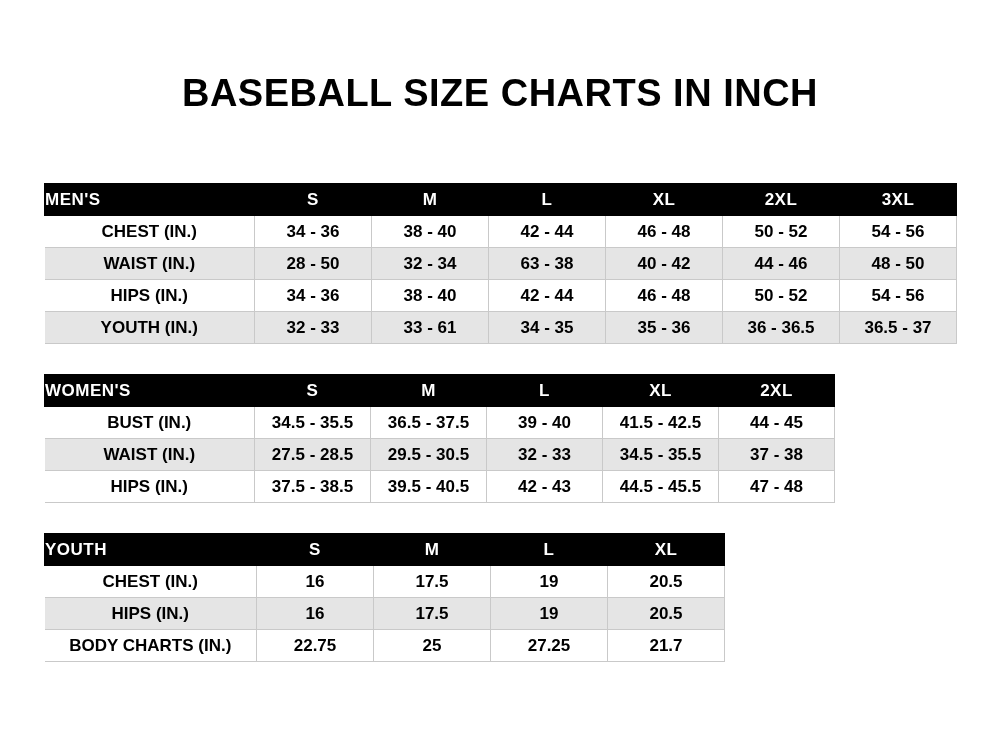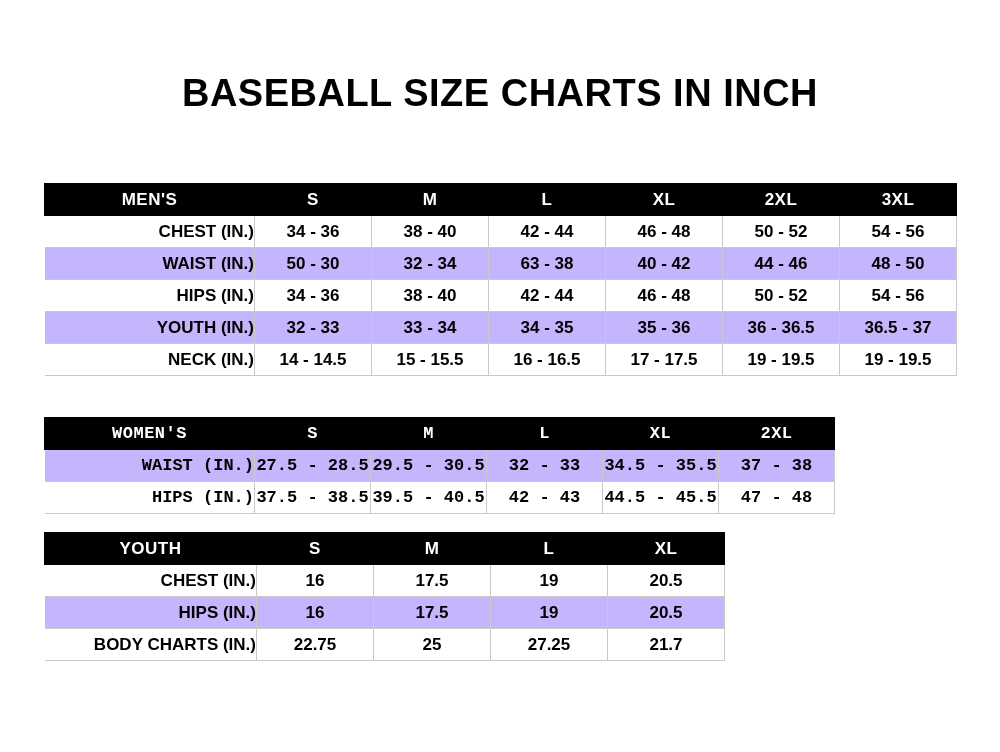--- a/index.html
+++ b/index.html
@@ -51,40 +51,40 @@
     overflow: hidden;
     background: #ffffff;
   }
   table.size-table thead th {
     background: #000000;
     color: #ffffff;
     border: 1px solid #000000;
     letter-spacing: 0.5px;
   }
   table.size-table thead th.label-head {
+    text-align: left;
+  }
+  table.size-table tbody tr.alt td {
+    background: #e5e5e5;
+  }
+  table.size-table tbody td.row-label {
     text-align: center;
-  }
-  table.size-table tbody tr.alt td {
-    background: #c4b5fd;
-  }
-  table.size-table tbody td.row-label {
-    text-align: right;
     border-left: none;
     border-right: 1px solid #c9c9c9;
   }
   
   #table-mens { width: 912px; margin-top: 68px; }
   #table-mens col.c-label { width: 210px; }
   #table-mens col.c-val { width: 117px; }
 
-  #table-womens { width: 790px; margin-top: 41px; font-family: Liberation Mono, monospace; }
+  #table-womens { width: 790px; margin-top: 30px; }
   #table-womens col.c-label { width: 210px; }
   #table-womens col.c-val { width: 116px; }
 
-  #table-youth { width: 680px; margin-top: 18px; }
+  #table-youth { width: 680px; margin-top: 30px; }
   #table-youth col.c-label { width: 212px; }
   #table-youth col.c-val { width: 117px; }
 </style>
 </head>
 <body>
 
 <div class="page">
 
   <h1 class="title">BASEBALL SIZE CHARTS IN INCH</h1>
 
@@ -116,53 +116,44 @@
           <td class="row-label">CHEST (IN.)</td>
           <td>34 - 36</td>
           <td>38 - 40</td>
           <td>42 - 44</td>
           <td>46 - 48</td>
           <td>50 - 52</td>
           <td>54 - 56</td>
         </tr>
         <tr class="alt">
           <td class="row-label">WAIST (IN.)</td>
-          <td>50 - 30</td>
+          <td>28 - 50</td>
           <td>32 - 34</td>
           <td>63 - 38</td>
           <td>40 - 42</td>
           <td>44 - 46</td>
           <td>48 - 50</td>
         </tr>
         <tr>
           <td class="row-label">HIPS (IN.)</td>
           <td>34 - 36</td>
           <td>38 - 40</td>
           <td>42 - 44</td>
           <td>46 - 48</td>
           <td>50 - 52</td>
           <td>54 - 56</td>
         </tr>
         <tr class="alt">
           <td class="row-label">YOUTH (IN.)</td>
           <td>32 - 33</td>
-          <td>33 - 34</td>
+          <td>33 - 61</td>
           <td>34 - 35</td>
           <td>35 - 36</td>
           <td>36 - 36.5</td>
           <td>36.5 - 37</td>
-        </tr>
-        <tr>
-          <td class="row-label">NECK (IN.)</td>
-          <td>14 - 14.5</td>
-          <td>15 - 15.5</td>
-          <td>16 - 16.5</td>
-          <td>17 - 17.5</td>
-          <td>19 - 19.5</td>
-          <td>19 - 19.5</td>
         </tr>
       </tbody>
     </table>
 
     <table class="size-table" id="table-womens">
       <colgroup>
         <col class="c-label">
         <col class="c-val">
           <col class="c-val">
           <col class="c-val">
@@ -173,20 +164,28 @@
         <tr>
           <th class="label-head">WOMEN'S</th>
           <th>S</th>
           <th>M</th>
           <th>L</th>
           <th>XL</th>
           <th>2XL</th>
         </tr>
       </thead>
       <tbody>
+        <tr>
+          <td class="row-label">BUST (IN.)</td>
+          <td>34.5 - 35.5</td>
+          <td>36.5 - 37.5</td>
+          <td>39 - 40</td>
+          <td>41.5 - 42.5</td>
+          <td>44 - 45</td>
+        </tr>
         <tr class="alt">
           <td class="row-label">WAIST (IN.)</td>
           <td>27.5 - 28.5</td>
           <td>29.5 - 30.5</td>
           <td>32 - 33</td>
           <td>34.5 - 35.5</td>
           <td>37 - 38</td>
         </tr>
         <tr>
           <td class="row-label">HIPS (IN.)</td>

